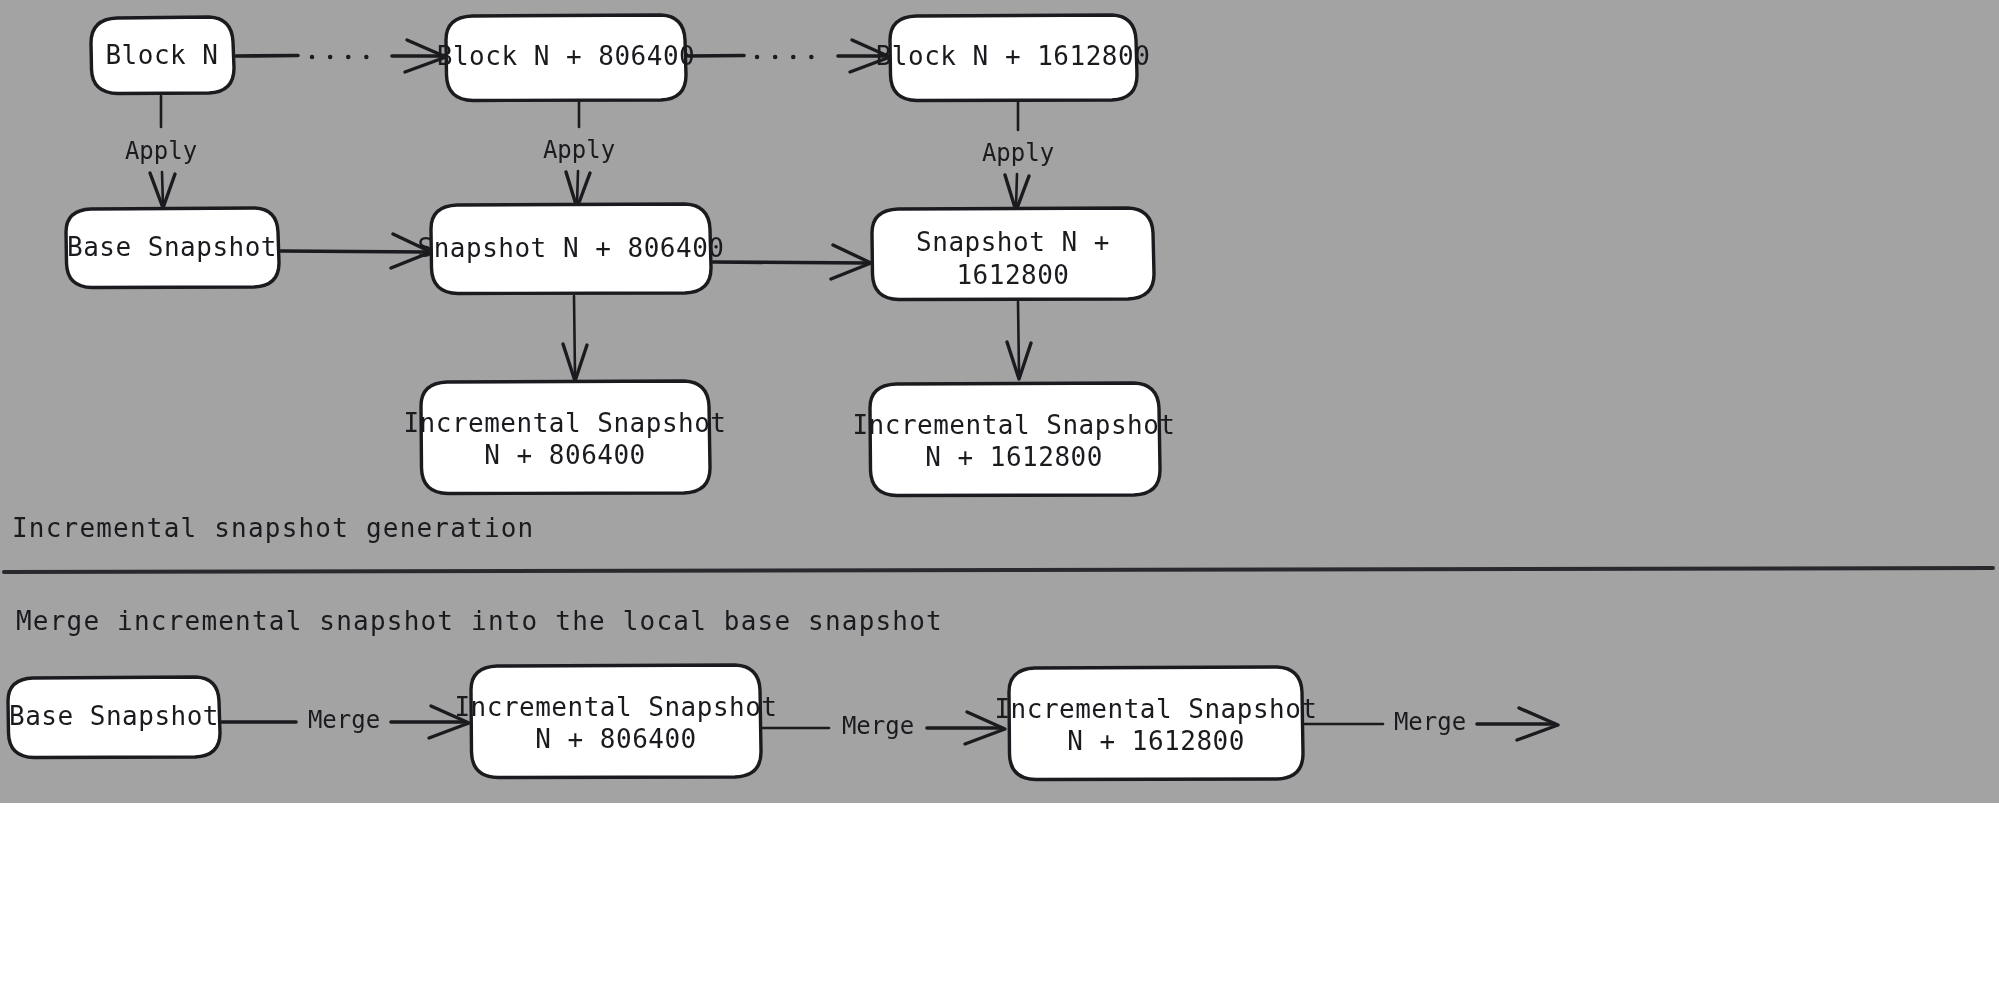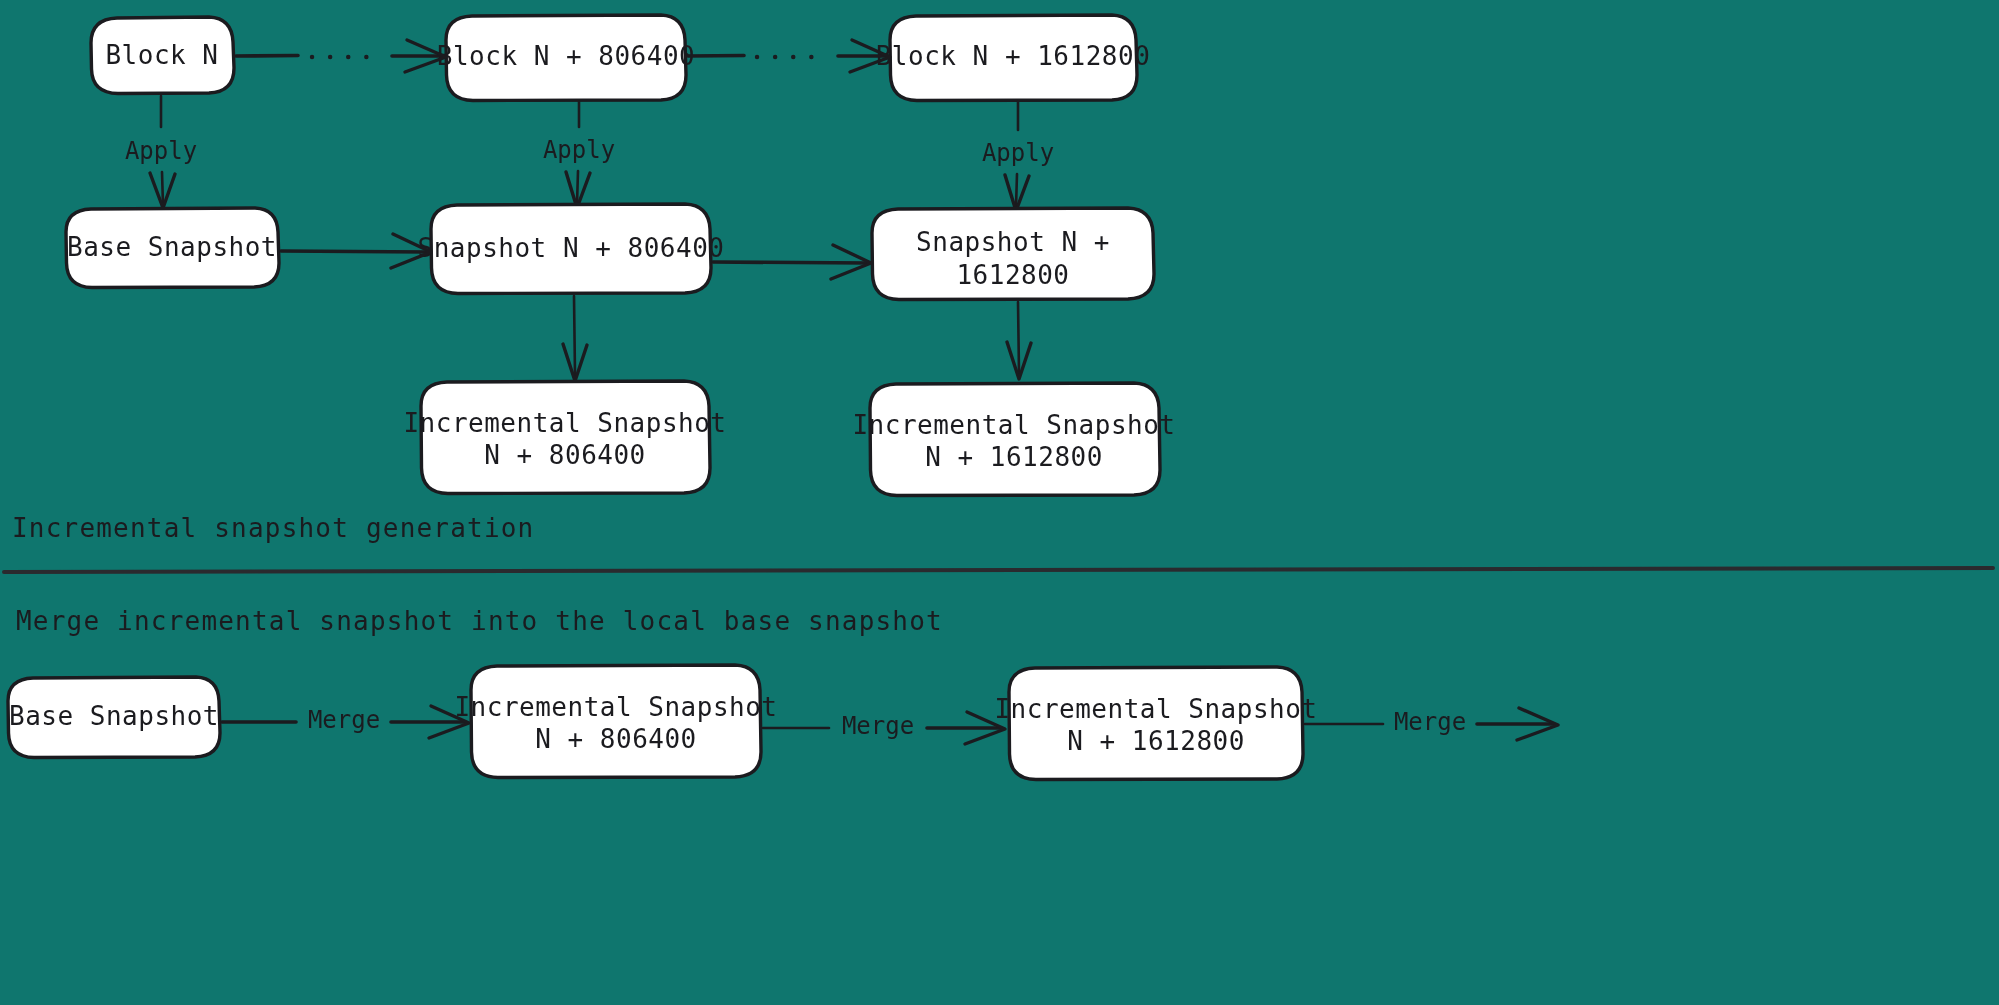--- a/index.html
+++ b/index.html
@@ -6,22 +6,22 @@
     margin: 0;
     padding: 0;
     background: #ffffff;
   }
   body {
     font-family: "DejaVu Sans Mono", monospace;
   }
   #canvas {
     position: relative;
     width: 1999px;
-    height: 1005px;
-    background: #0f766e;
+    height: 803px;
+    background: #a3a3a3;
     overflow: hidden;
   }
   #stage {
     position: absolute;
     inset: 0;
     width: 1999px;
     height: 1005px;
   }
   .node-label {
     font-family: "DejaVu Sans Mono", monospace;

